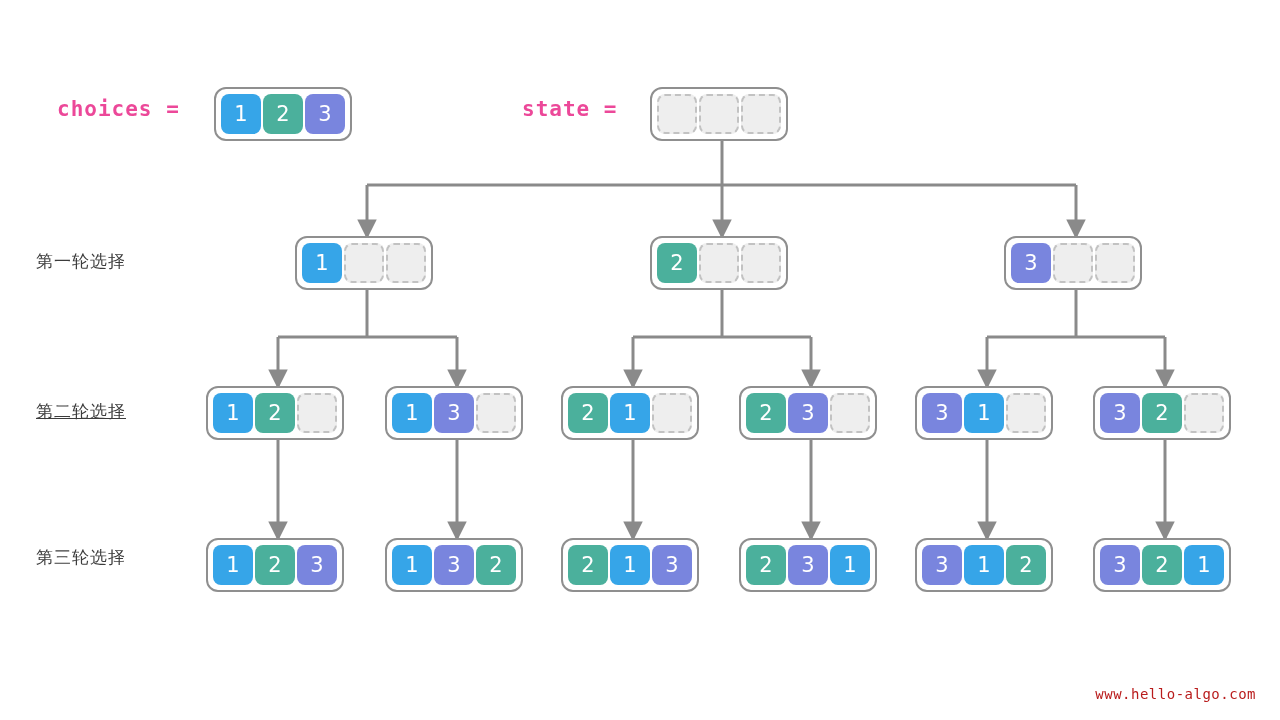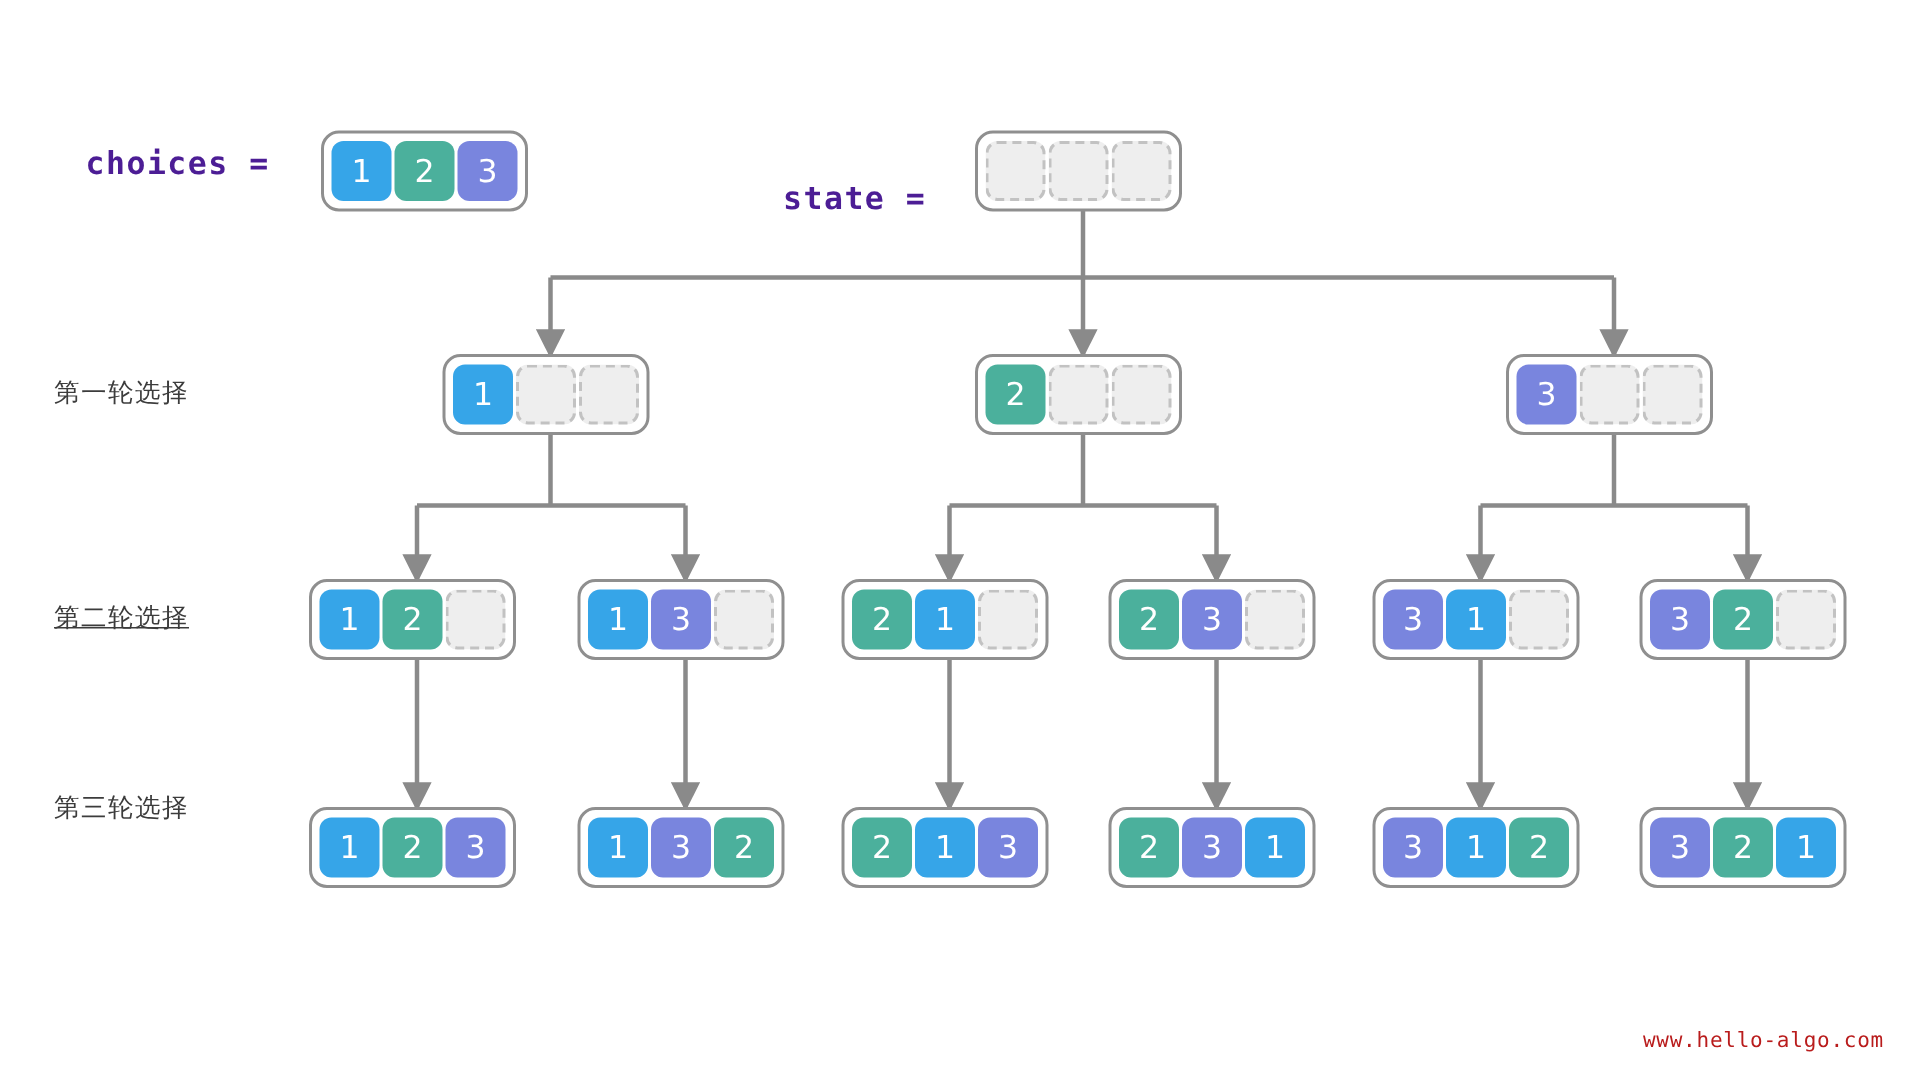--- a/index.html
+++ b/index.html
@@ -19,21 +19,21 @@
     width: 1280px; height: 720px;
     pointer-events: none;
   }
 
   
   .hdr-label {
     position: absolute;
     font-family: "DejaVu Sans Mono", "Liberation Mono", monospace;
     font-weight: bold;
     font-size: 21px;
-    color: #4c1d95;
+    color: #ec4899;
     letter-spacing: 1px;
     white-space: nowrap;
   }
 
   
   .row-label {
     position: absolute;
     font-size: 17px;
     color: #3c3c3c;
     white-space: nowrap;
@@ -125,31 +125,31 @@
   </svg>
 
   <div class="hdr-label" style="left:57px; top:97px;">choices =</div>
 
   <div class="arr" style="left:214px; top:87px;">
     <div class="cell blue">1</div>
     <div class="cell green">2</div>
     <div class="cell purple">3</div>
   </div>
 
-  <div class="hdr-label" style="left:522px; top:97px;margin-top:23px;">state =</div>
+  <div class="hdr-label" style="left:522px; top:97px;">state =</div>
 
   <div class="arr" style="left:650px; top:87px;">
     <div class="cell empty"></div>
     <div class="cell empty"></div>
     <div class="cell empty"></div>
   </div>
 
   <div class="row-label" style="left:36px; top:250px;text-align:center;">第一轮选择</div>
   <div class="row-label" style="left:36px; top:400px;text-decoration:underline;">第二轮选择</div>
-  <div class="row-label" style="left:36px; top:527px;text-align:right;">第三轮选择</div>
+  <div class="row-label" style="left:36px; top:546px;text-align:right;">第三轮选择</div>
 
   <div class="arr" style="left:295px; top:236px;">
     <div class="cell blue">1</div>
     <div class="cell empty"></div>
     <div class="cell empty"></div>
   </div>
   <div class="arr" style="left:650px; top:236px;">
     <div class="cell green">2</div>
     <div class="cell empty"></div>
     <div class="cell empty"></div>

